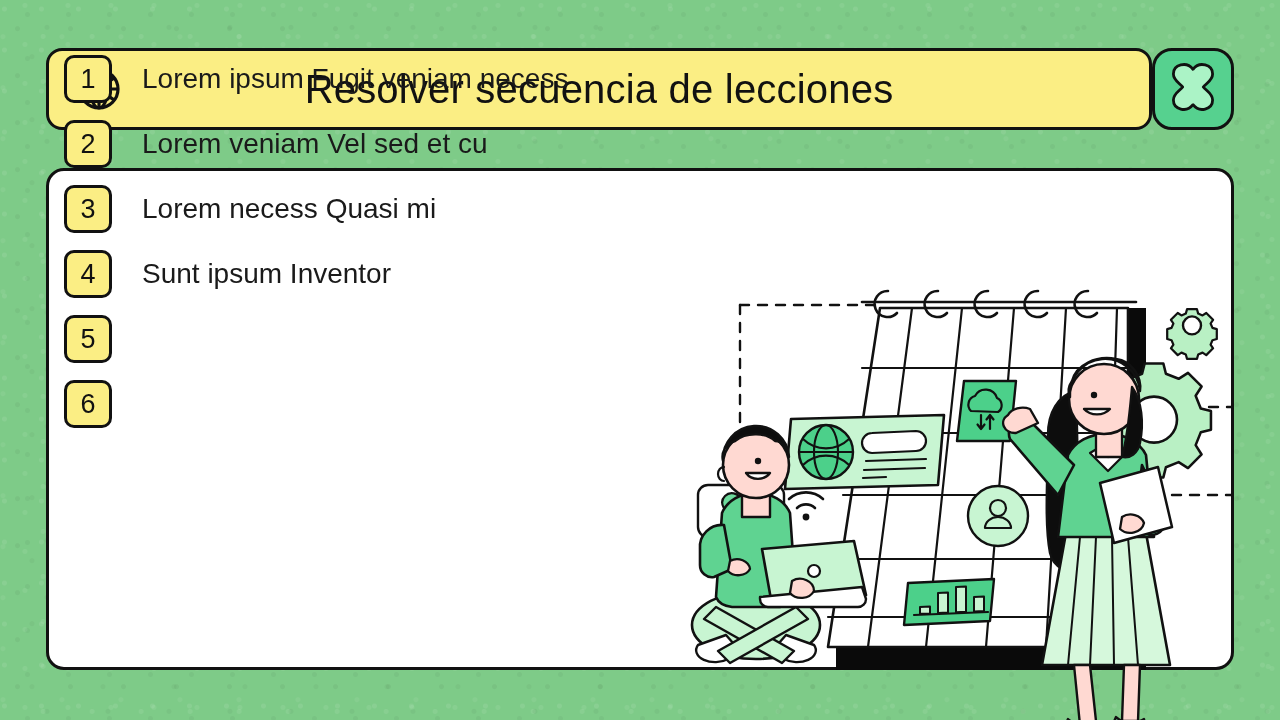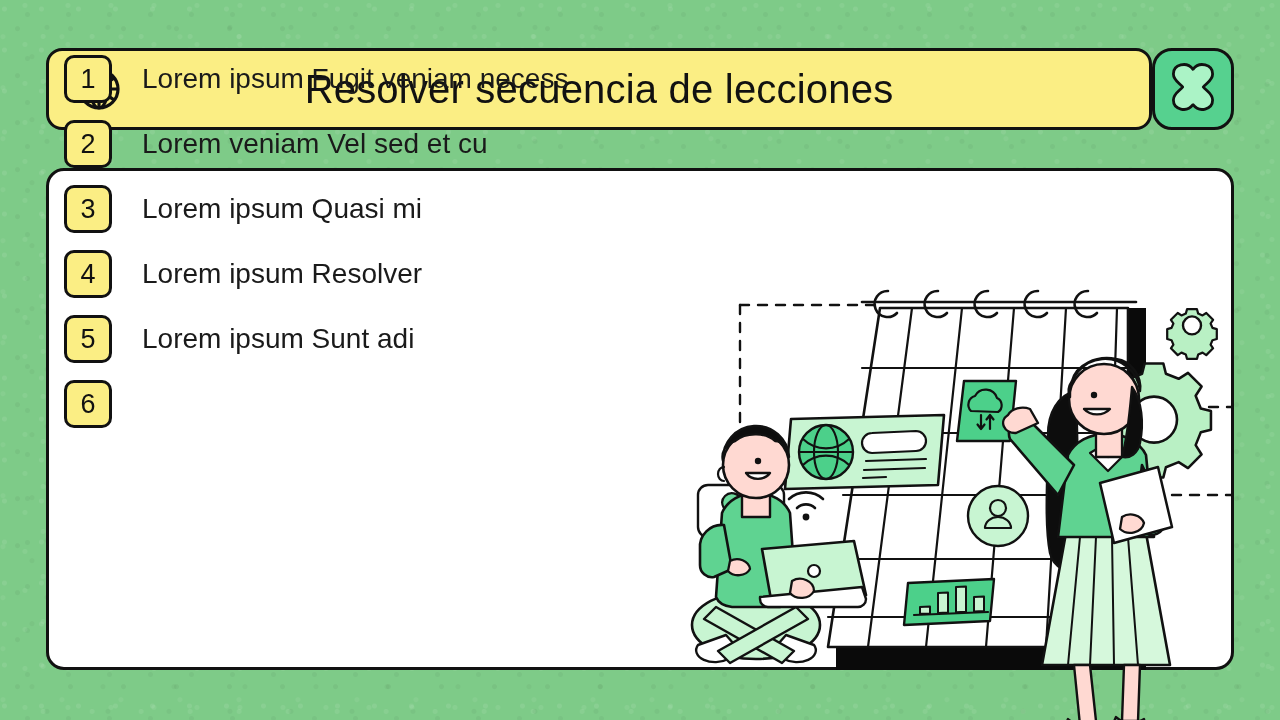--- a/index.html
+++ b/index.html
@@ -172,31 +172,30 @@
     <div class="lesson-text">Lorem ipsum Fugit veniam necess</div>
   </div>
 
   <div class="lesson-item">
     <div class="lesson-num">2</div>
     <div class="lesson-text">Lorem veniam Vel sed et cu</div>
   </div>
 
   <div class="lesson-item">
     <div class="lesson-num">3</div>
-    <div class="lesson-text">Lorem ipsum Quasi mi</div>
+    <div class="lesson-text">Lorem necess Quasi mi</div>
   </div>
 
   <div class="lesson-item">
     <div class="lesson-num">4</div>
-    <div class="lesson-text">Lorem ipsum Resolver</div>
+    <div class="lesson-text">Sunt ipsum Inventor</div>
   </div>
 
   <div class="lesson-item">
     <div class="lesson-num">5</div>
-    <div class="lesson-text">Lorem ipsum Sunt adi</div>
   </div>
 
   <div class="lesson-item">
     <div class="lesson-num">6</div>
   </div>
 
 </div>
 
 <div id="illustration">
 <svg viewBox="0 0 604 555" xmlns="http://www.w3.org/2000/svg">

